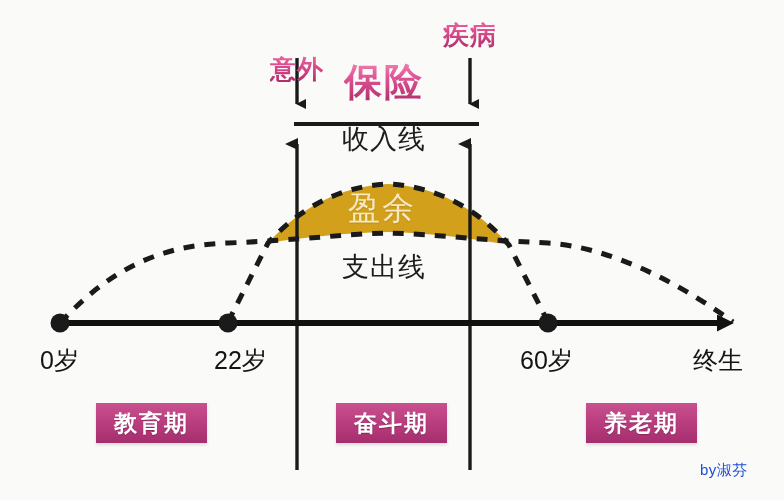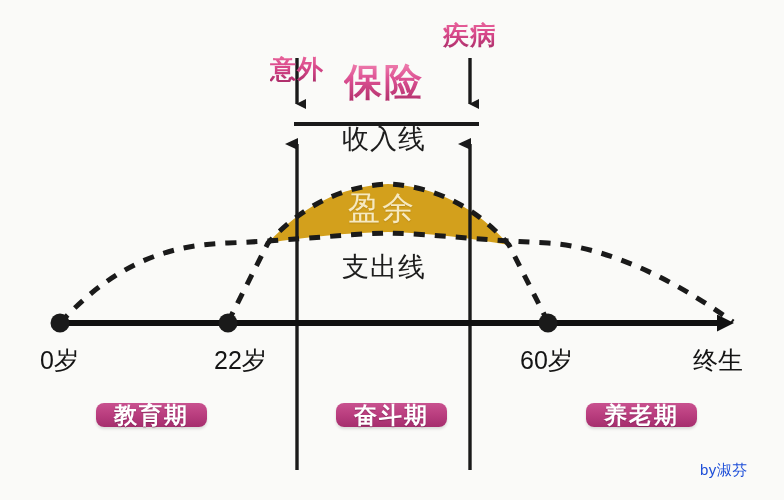--- a/index.html
+++ b/index.html
@@ -73,23 +73,23 @@
     font-size: 25px;
     color: #141414;
     letter-spacing: 0px;
   }
   
   .phase-pill {
     position: absolute;
     display: inline-flex;
     align-items: center;
     justify-content: center;
-    height: 24px;
+    height: 40px;
     padding: 0 18px;
-    border-radius: 8px;
+    border-radius: 0;
     background: linear-gradient(180deg, #c8518f 0%, #bb3f80 45%, #a52e6d 100%);
     box-shadow: 0 2px 3px rgba(0,0,0,0.13);
     color: #ffffff;
     font-size: 23px;
     font-weight: bold;
     letter-spacing: 2px;
     text-shadow: 0 1px 1px rgba(90,20,60,0.45);
   }
   
   .signature {

